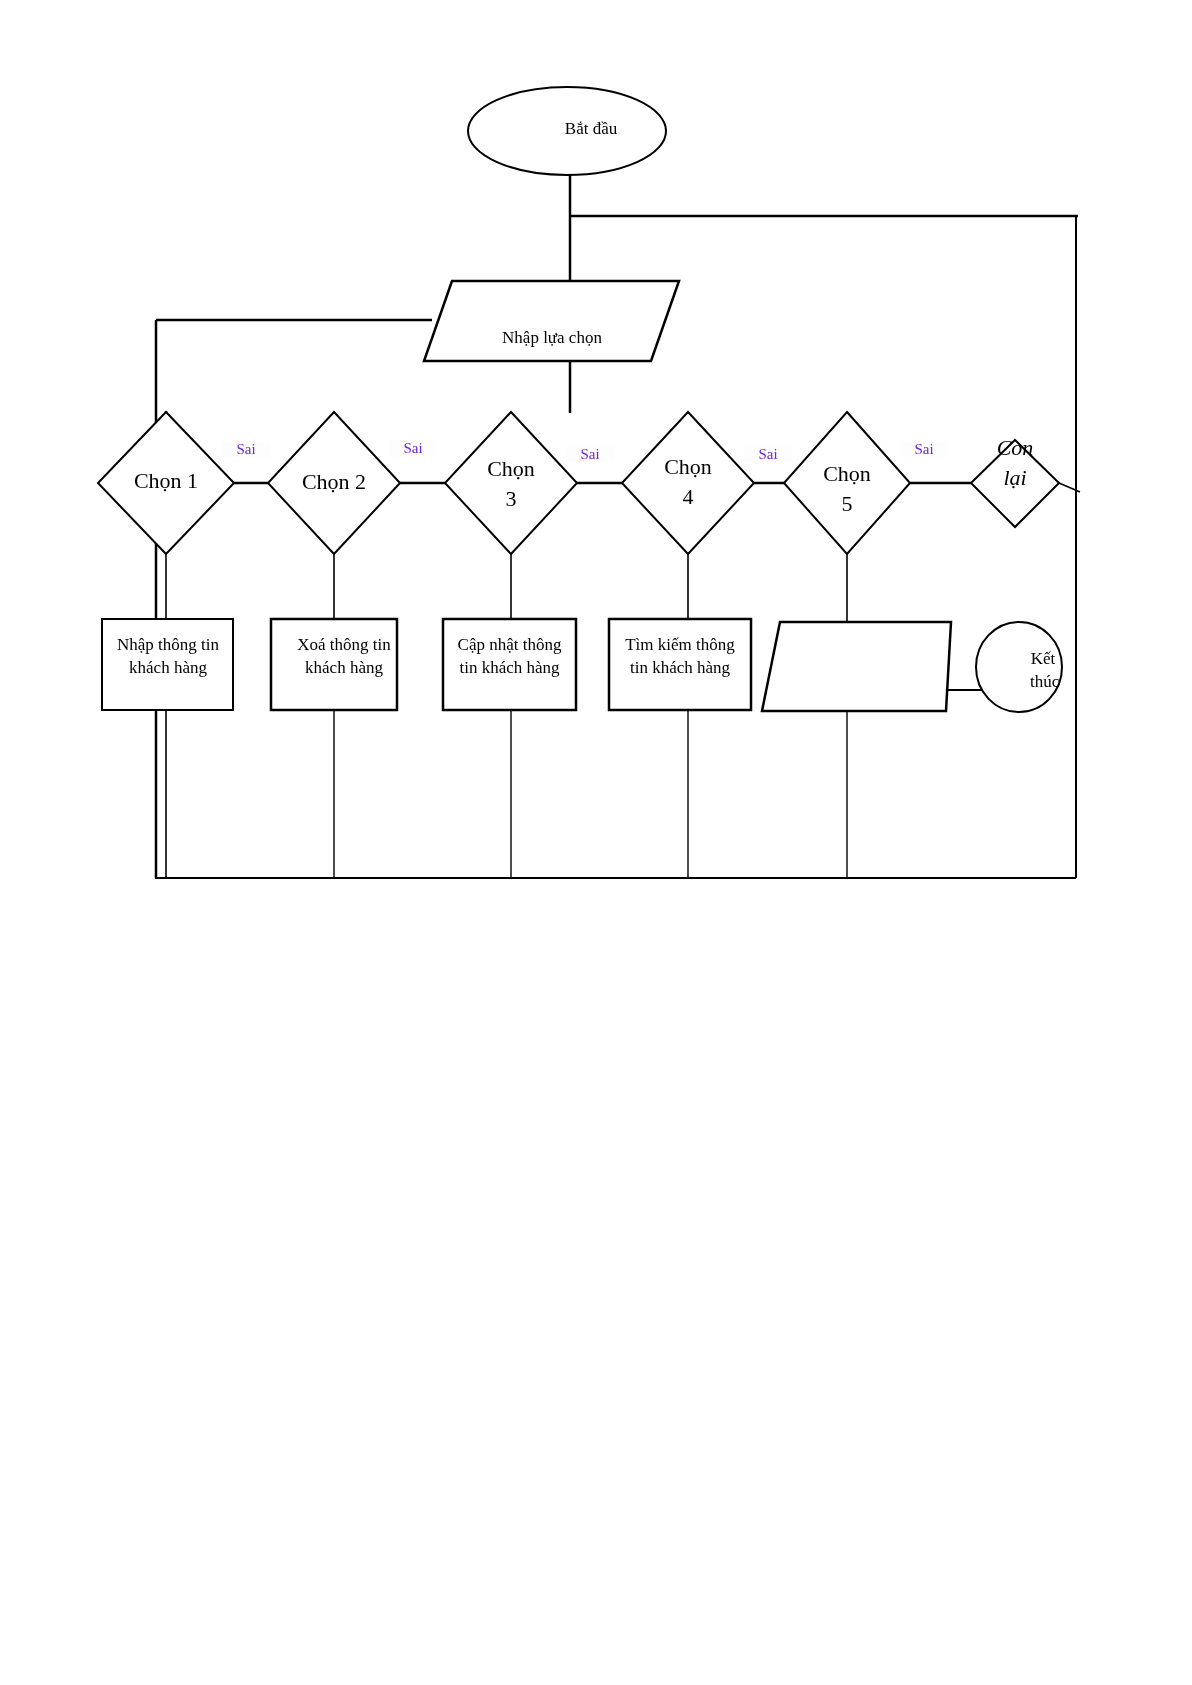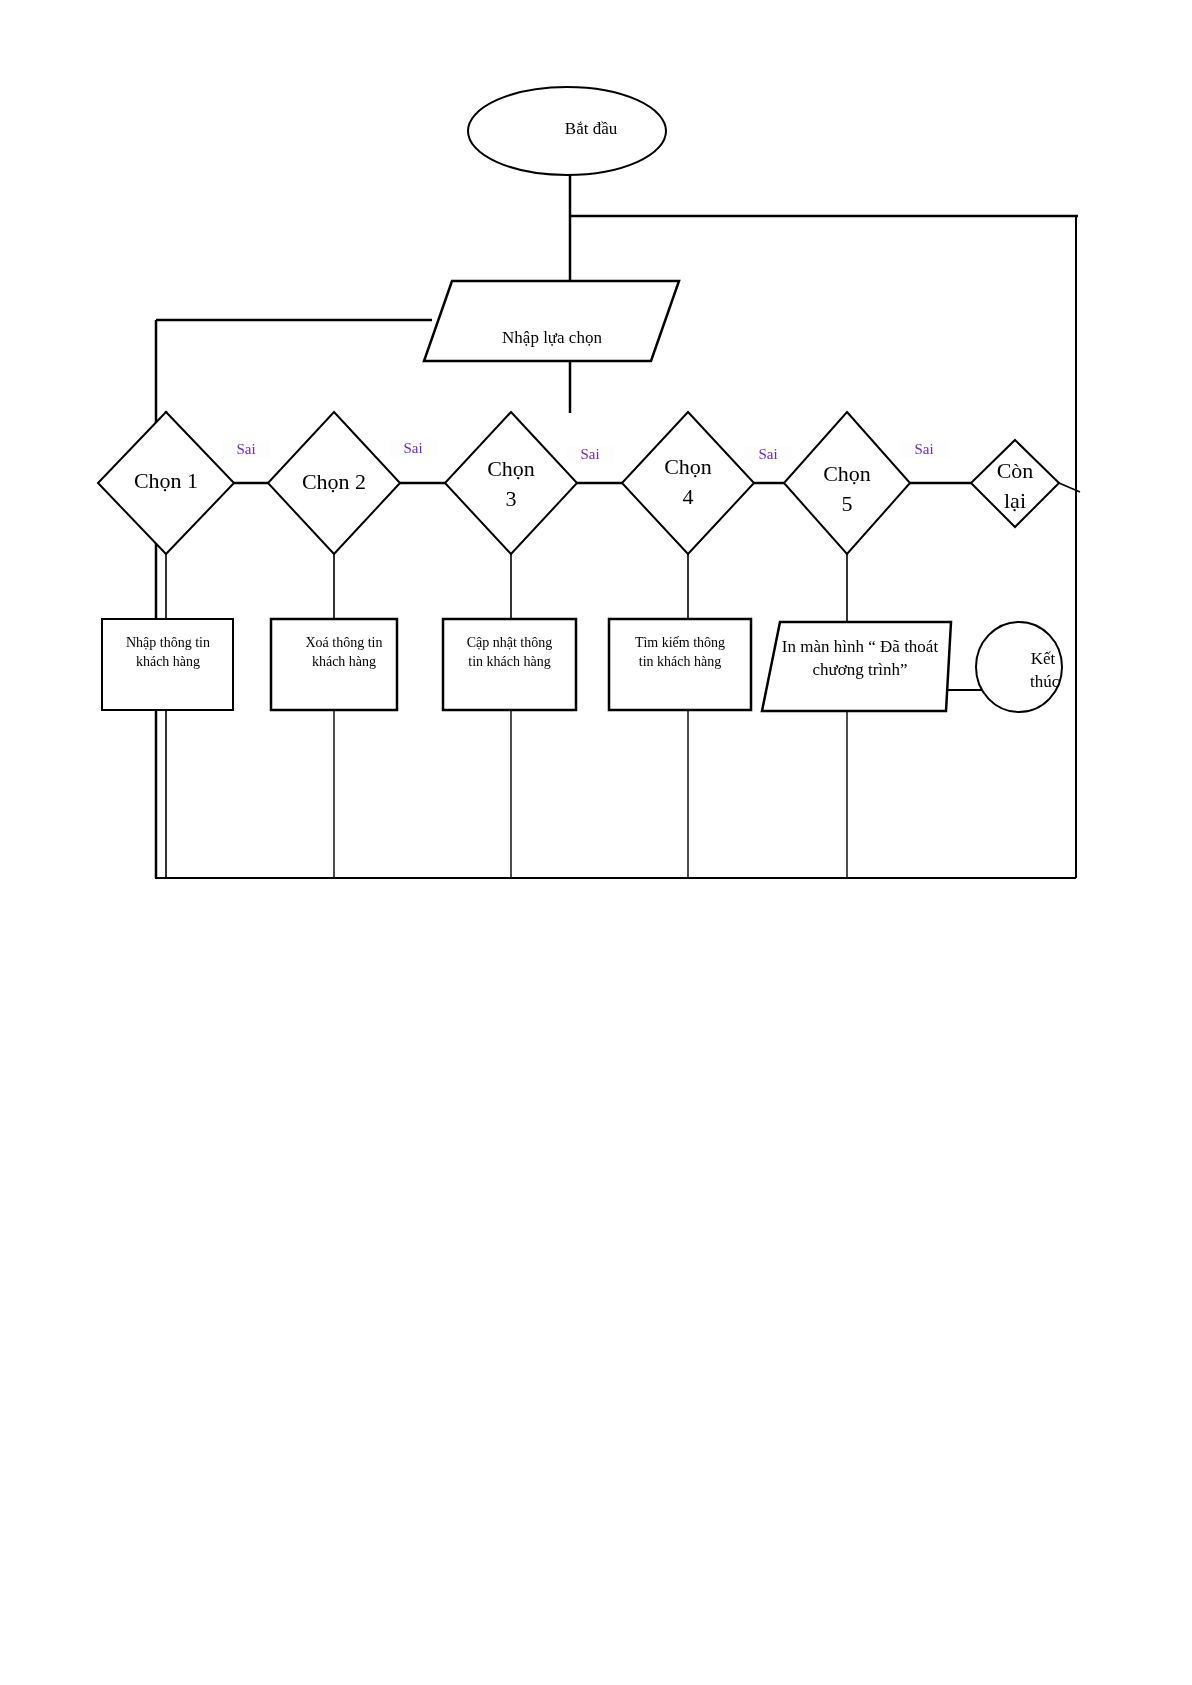--- a/index.html
+++ b/index.html
@@ -49,21 +49,21 @@
     position: absolute;
     text-align: center;
     color: #6d28d9;
     font-family: "Liberation Serif", "DejaVu Serif", serif;
     background: #fdfdfd;
     font-size: 15px;
   }
   .terminal-label { font-size: 17px; padding-left: 48px; }
   .io-label { font-size: 17px; }
   .decision-label { font-size: 22px; }
-  .process-label { font-size: 14px; }
+  .process-label { font-size: 17px; }
 </style>
 </head>
 <body>
 
 <div id="flowchart-canvas">
 
   <svg class="diagram-layer" viewBox="0 0 1192 1685">
 
     <ellipse class="shape-stroke" cx="567" cy="131" rx="99" ry="44" stroke-width="2"></ellipse>
 
@@ -136,21 +136,21 @@
 
   <div class="node-label decision-label" style="left:461px; top:454px; width:100px;">Chọn
 3</div>
 
   <div class="node-label decision-label" style="left:638px; top:452px; width:100px;">Chọn
 4</div>
 
   <div class="node-label decision-label" style="left:797px; top:459px; width:100px;">Chọn
 5</div>
 
-  <div class="node-label decision-label" style="left:975px; top:456px; width:80px;">Còn
+  <div class="node-label decision-label" style="left:975px; top:433px; width:80px;font-style:italic;">Còn
 lại</div>
 
   <div class="edge-label" style="left:222px; top:441px; width:48px;">Sai</div>
 
   <div class="edge-label" style="left:389px; top:440px; width:48px;">Sai</div>
 
   <div class="edge-label" style="left:566px; top:446px; width:48px;">Sai</div>
 
   <div class="edge-label" style="left:744px; top:446px; width:48px;">Sai</div>
 
@@ -161,19 +161,17 @@
 
   <div class="node-label process-label" style="left:272px; top:634px; width:124px;margin-left:10px;">Xoá thông tin
 khách hàng</div>
 
   <div class="node-label process-label" style="left:444px; top:634px; width:131px;">Cập nhật thông
 tin khách hàng</div>
 
   <div class="node-label process-label" style="left:610px; top:634px; width:140px;">Tìm kiếm thông
 tin khách hàng</div>
 
-  <div class="node-label io-label" style="left:770px; top:636px; width:180px;">In màn hình “ Đã thoát
-chương trình”</div>
 
   <div class="node-label terminal-label" style="left:982px; top:648px; width:74px;">Kết
 thúc</div>
 
 </div>
 
 </body></html>

